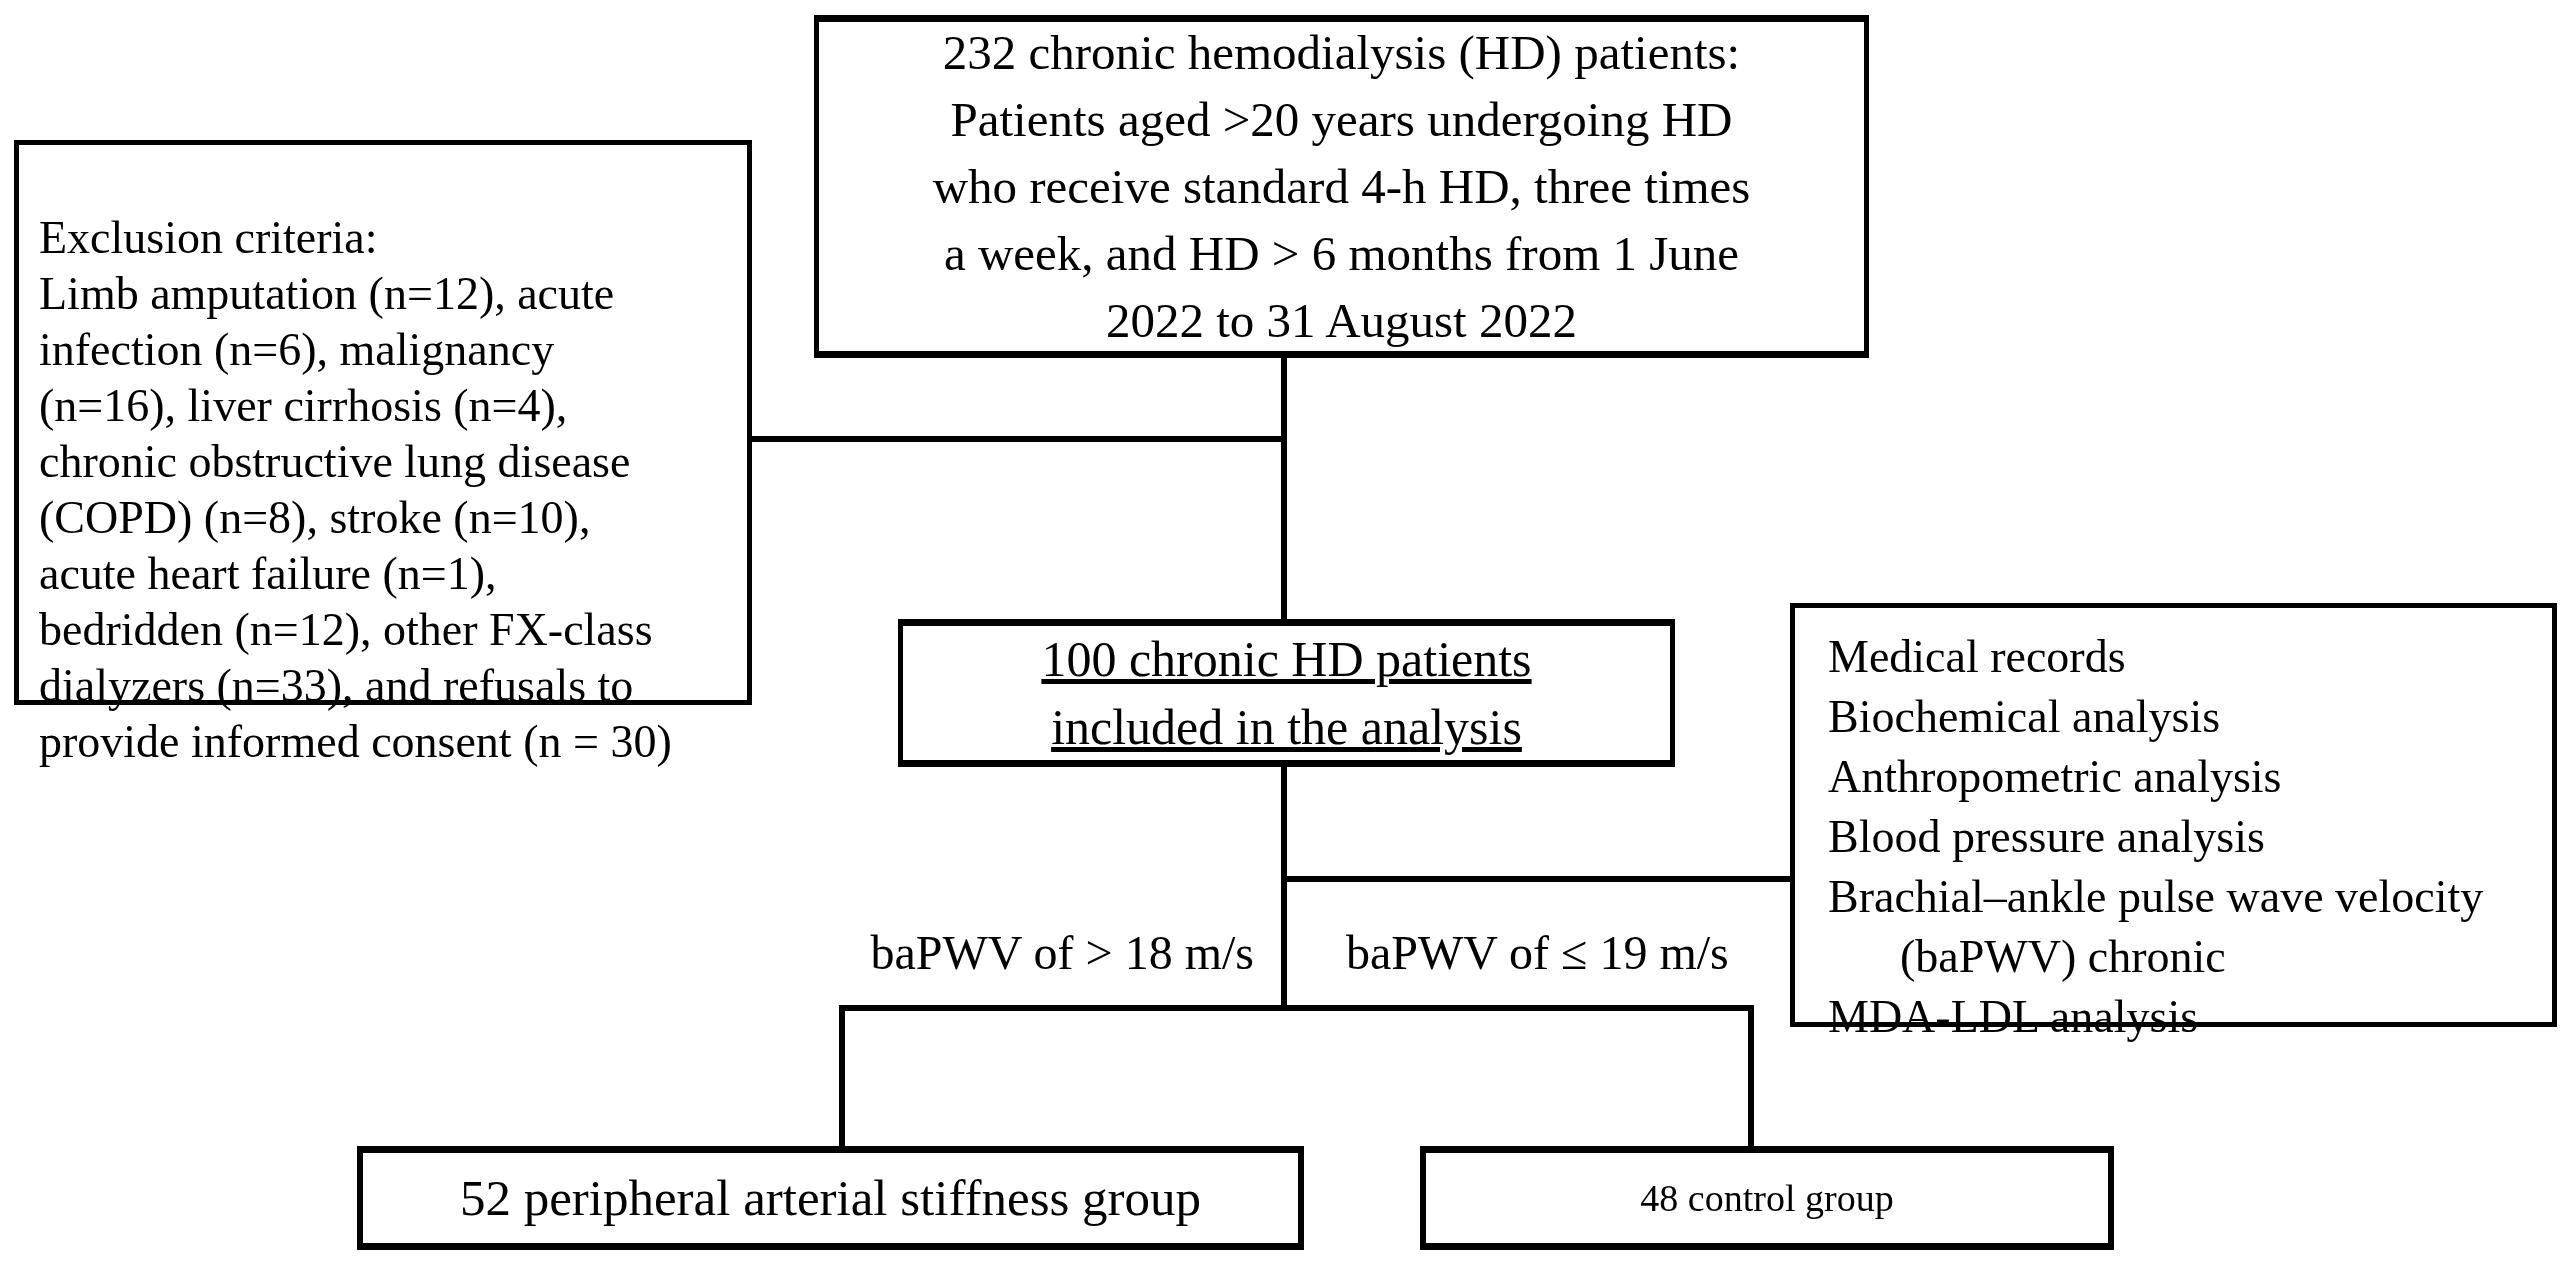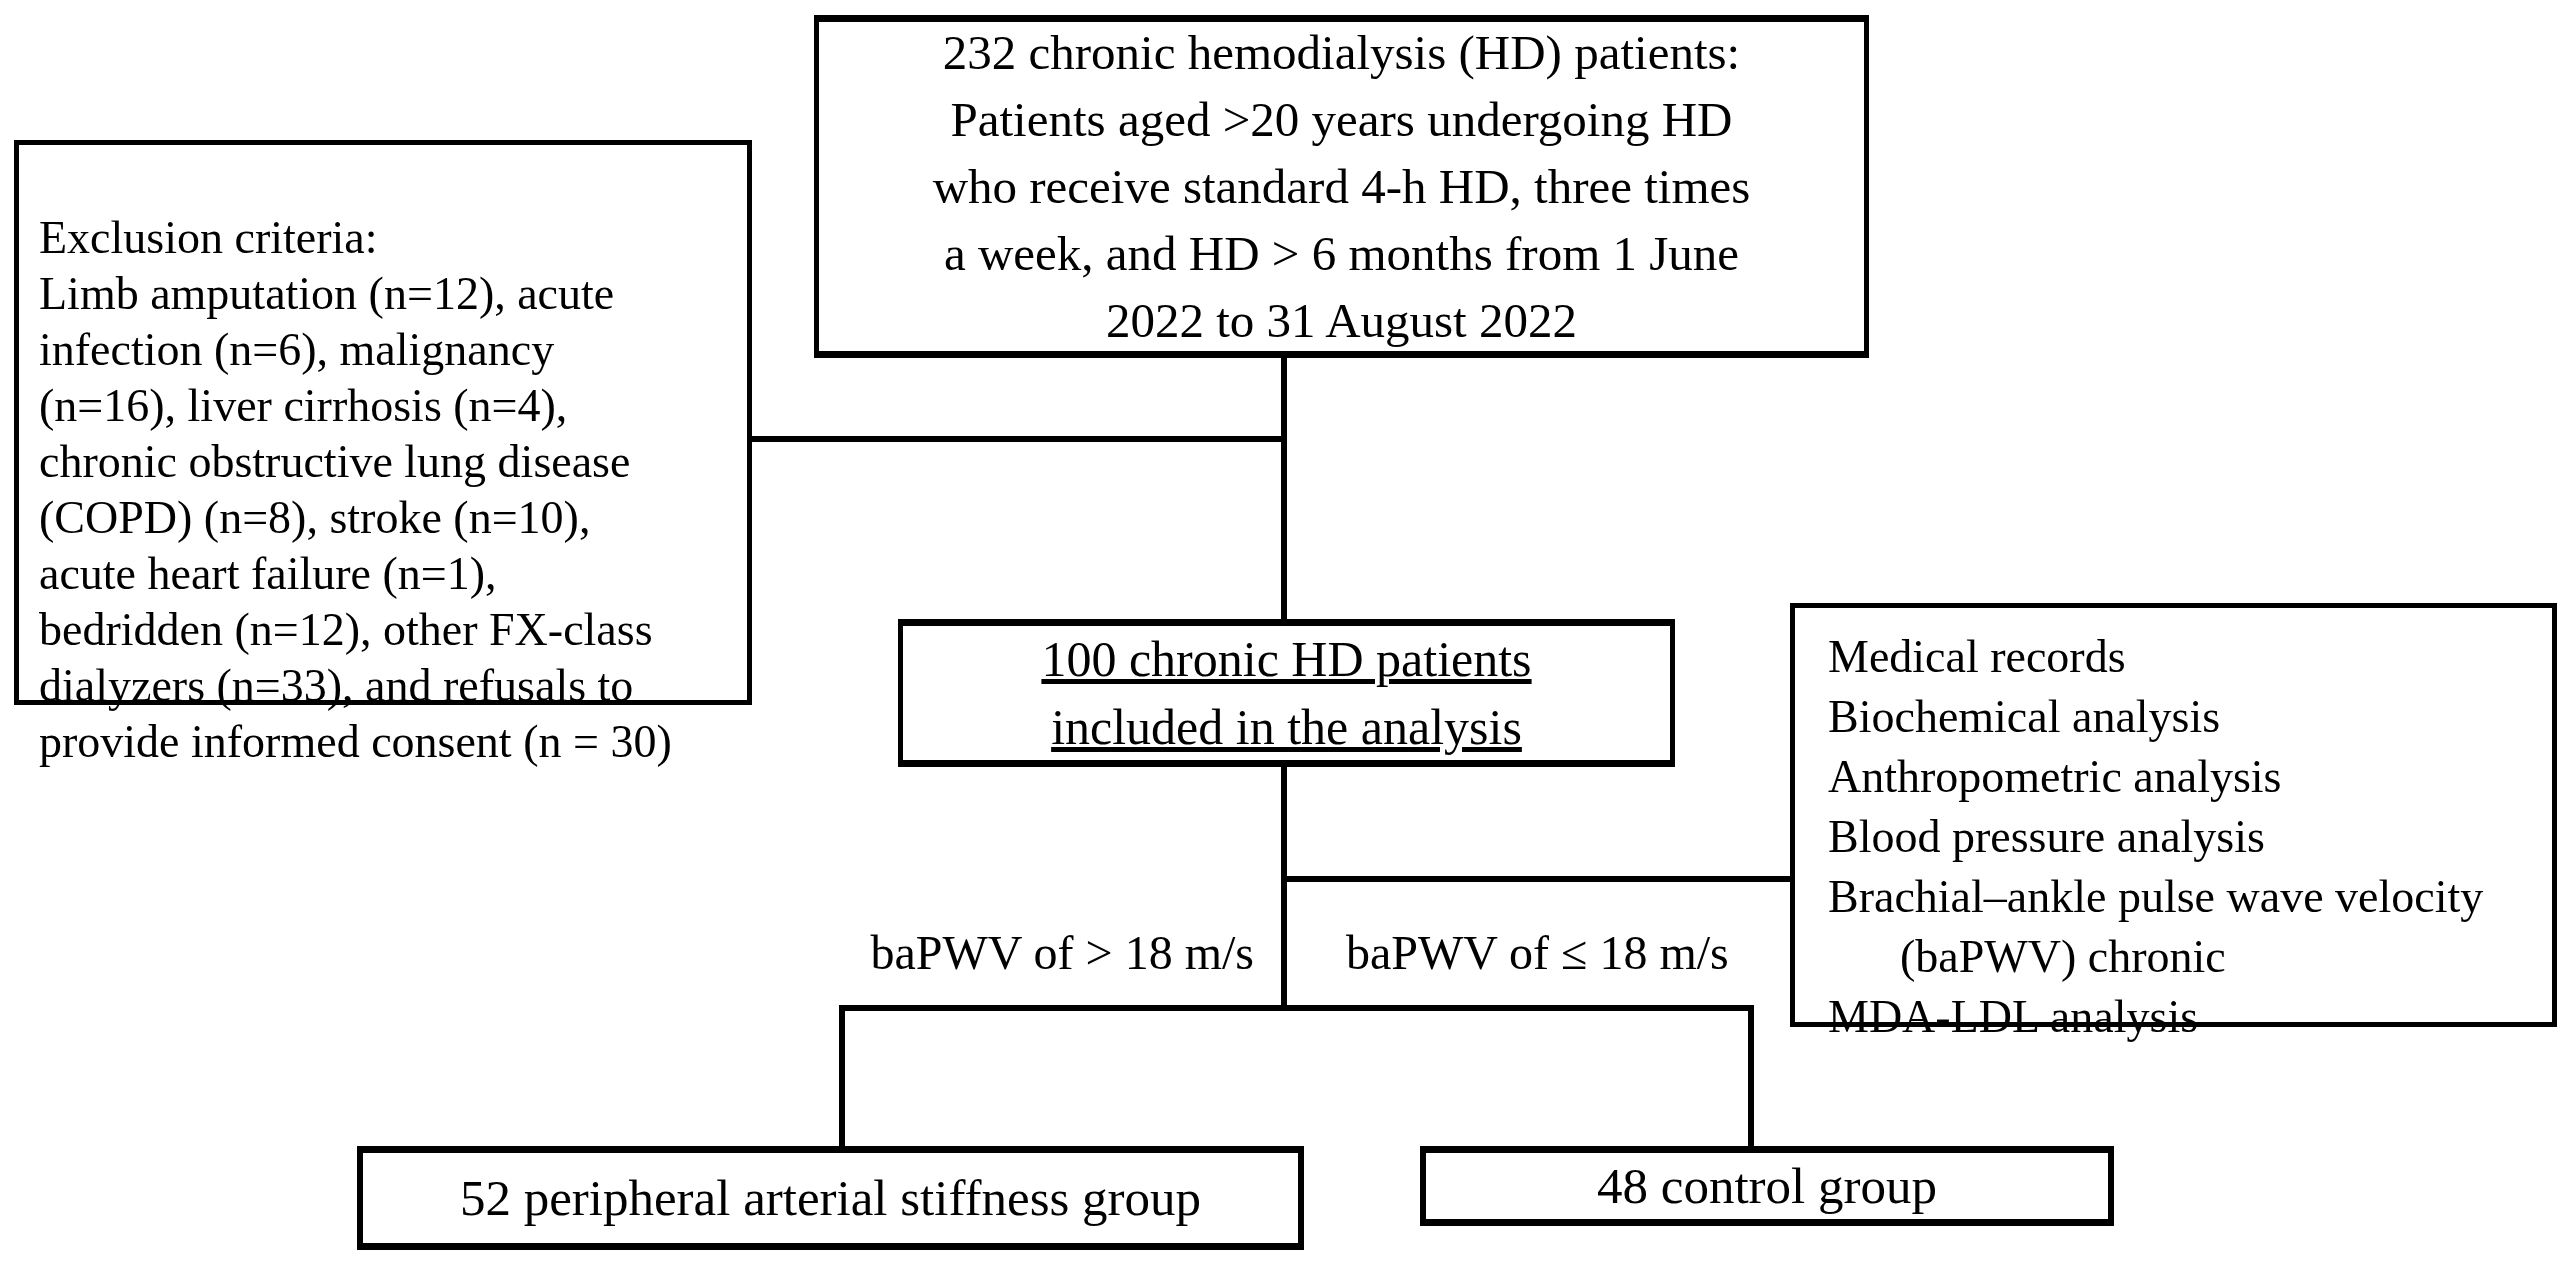--- a/index.html
+++ b/index.html
@@ -64,22 +64,22 @@
     text-indent: -72px;
   }
   .box-stiffness {
     left: 357px; top: 1146px;
     width: 947px; height: 104px;
     font-size: 51px; line-height: 58px;
     border-width: 7px 6.4px;
   }
   .box-control {
     left: 1420px; top: 1146px;
-    width: 694px; height: 80px;
-    font-size: 51px; line-height: 58px;
+    width: 694px; height: 104px;
+    font-size: 38px; line-height: 58px;
     border-width: 7px 6.4px;
   }
   .branch-label {
     position: absolute;
     top: 911px;
     width: 449px;
     height: 83px;
     font-size: 48px;
     line-height: 83px;
     white-space: nowrap;
@@ -141,21 +141,21 @@
     <div class="methods-item">Medical records</div>
     <div class="methods-item">Biochemical analysis</div>
     <div class="methods-item">Anthropometric analysis</div>
     <div class="methods-item">Blood pressure analysis</div>
     <div class="methods-item hang">Brachial–ankle pulse wave velocity (baPWV) chronic</div>
     <div class="methods-item">MDA-LDL analysis</div>
   </div>
 
   <div class="branch-label left">baPWV of &gt; 18 m/s</div>
 
-  <div class="branch-label right">baPWV of ≤ 18 m/s</div>
+  <div class="branch-label right">baPWV of ≤ 19 m/s</div>
 
   <div class="box box-stiffness center-box">
     <span>52 peripheral arterial stiffness group</span>
   </div>
 
   <div class="box box-control center-box">
     <span>48 control group</span>
   </div>
 
 </div>

